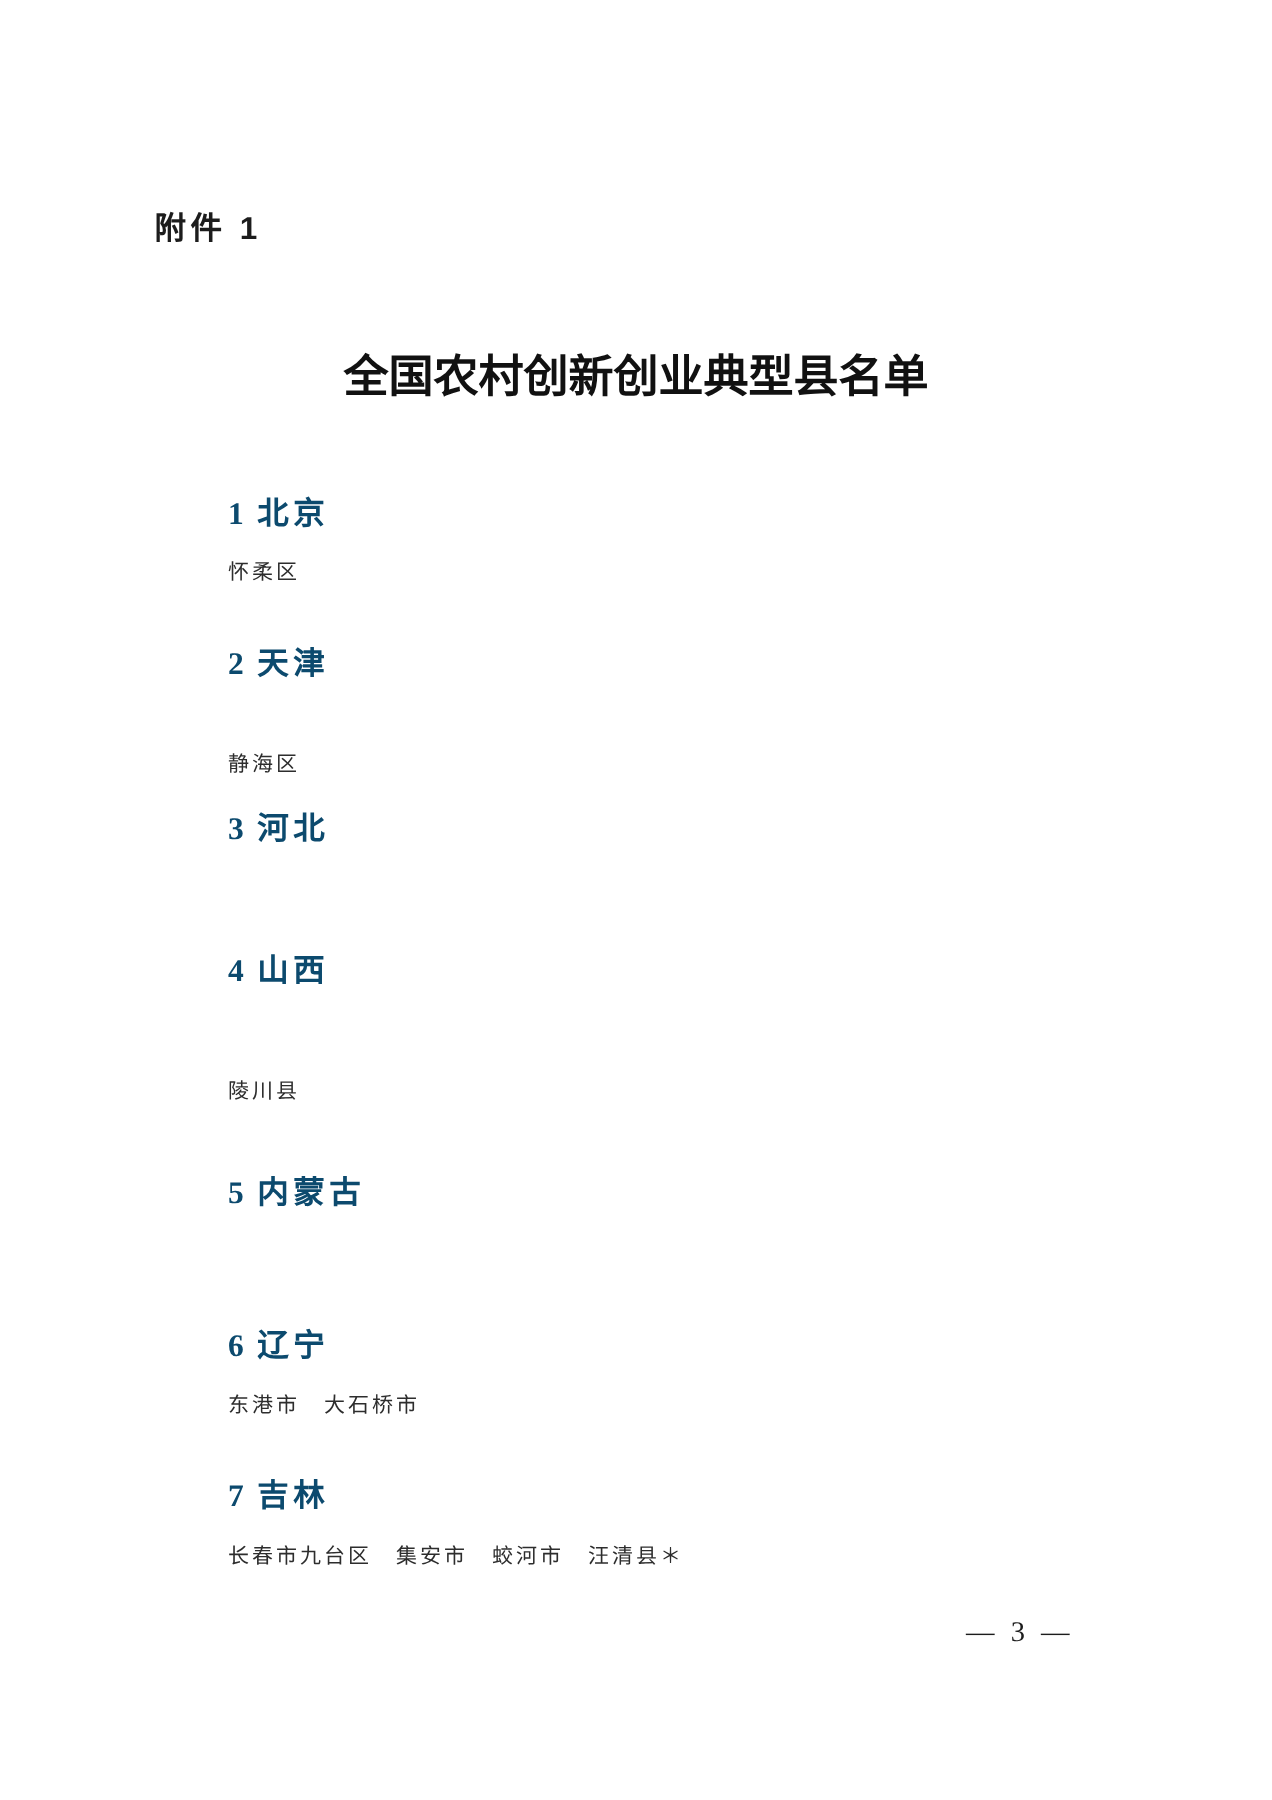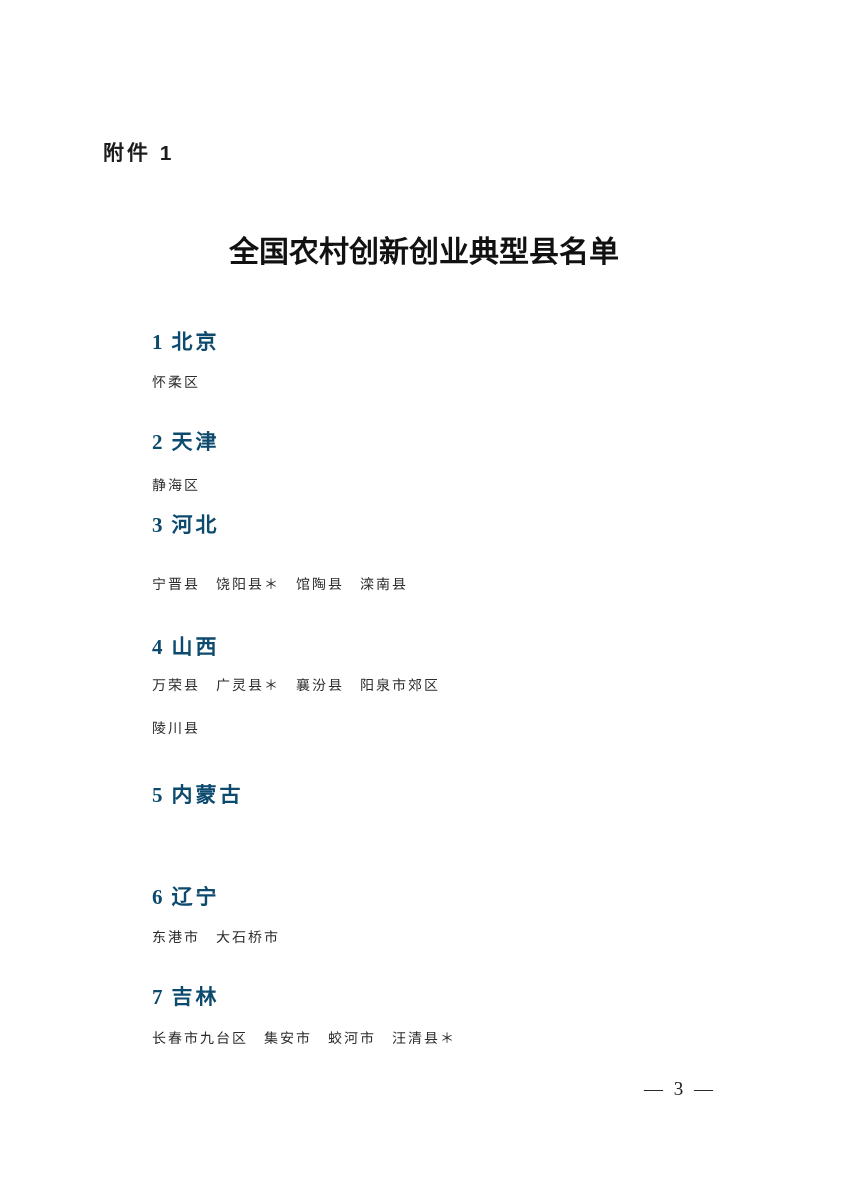--- a/index.html
+++ b/index.html
@@ -92,31 +92,29 @@
   <h1 class="title">全国农村创新创业典型县名单</h1>
 
   <div class="sec-header" style="top:330px">
     <span class="num">1</span><span class="prov">北京</span>
   </div>
   <div class="county-line" style="top:370px">怀柔区</div>
 
   <div class="sec-header" style="top:430px">
     <span class="num">2</span><span class="prov">天津</span>
   </div>
-  <div class="county-line" style="top:473px">静海区</div>
+  <div class="county-line" style="top:498px">静海区</div>
 
-  <div class="sec-header" style="top:513px">
+  <div class="sec-header" style="top:540px">
     <span class="num">3</span><span class="prov">河北</span>
   </div>
-  <div class="county-line" style="top:572px">宁晋县　饶阳县＊　馆陶县　滦南县</div>
 
   <div class="sec-header" style="top:635px">
     <span class="num">4</span><span class="prov">山西</span>
   </div>
-  <div class="county-line" style="top:673px">万荣县　广灵县＊　襄汾县　阳泉市郊区</div>
   <div class="county-line" style="top:716px">陵川县</div>
 
   <div class="sec-header" style="top:783px">
     <span class="num">5</span><span class="prov">内蒙古</span>
   </div>
 
   <div class="sec-header" style="top:885px">
     <span class="num">6</span><span class="prov">辽宁</span>
   </div>
   <div class="county-line" style="top:925px">东港市　大石桥市</div>

